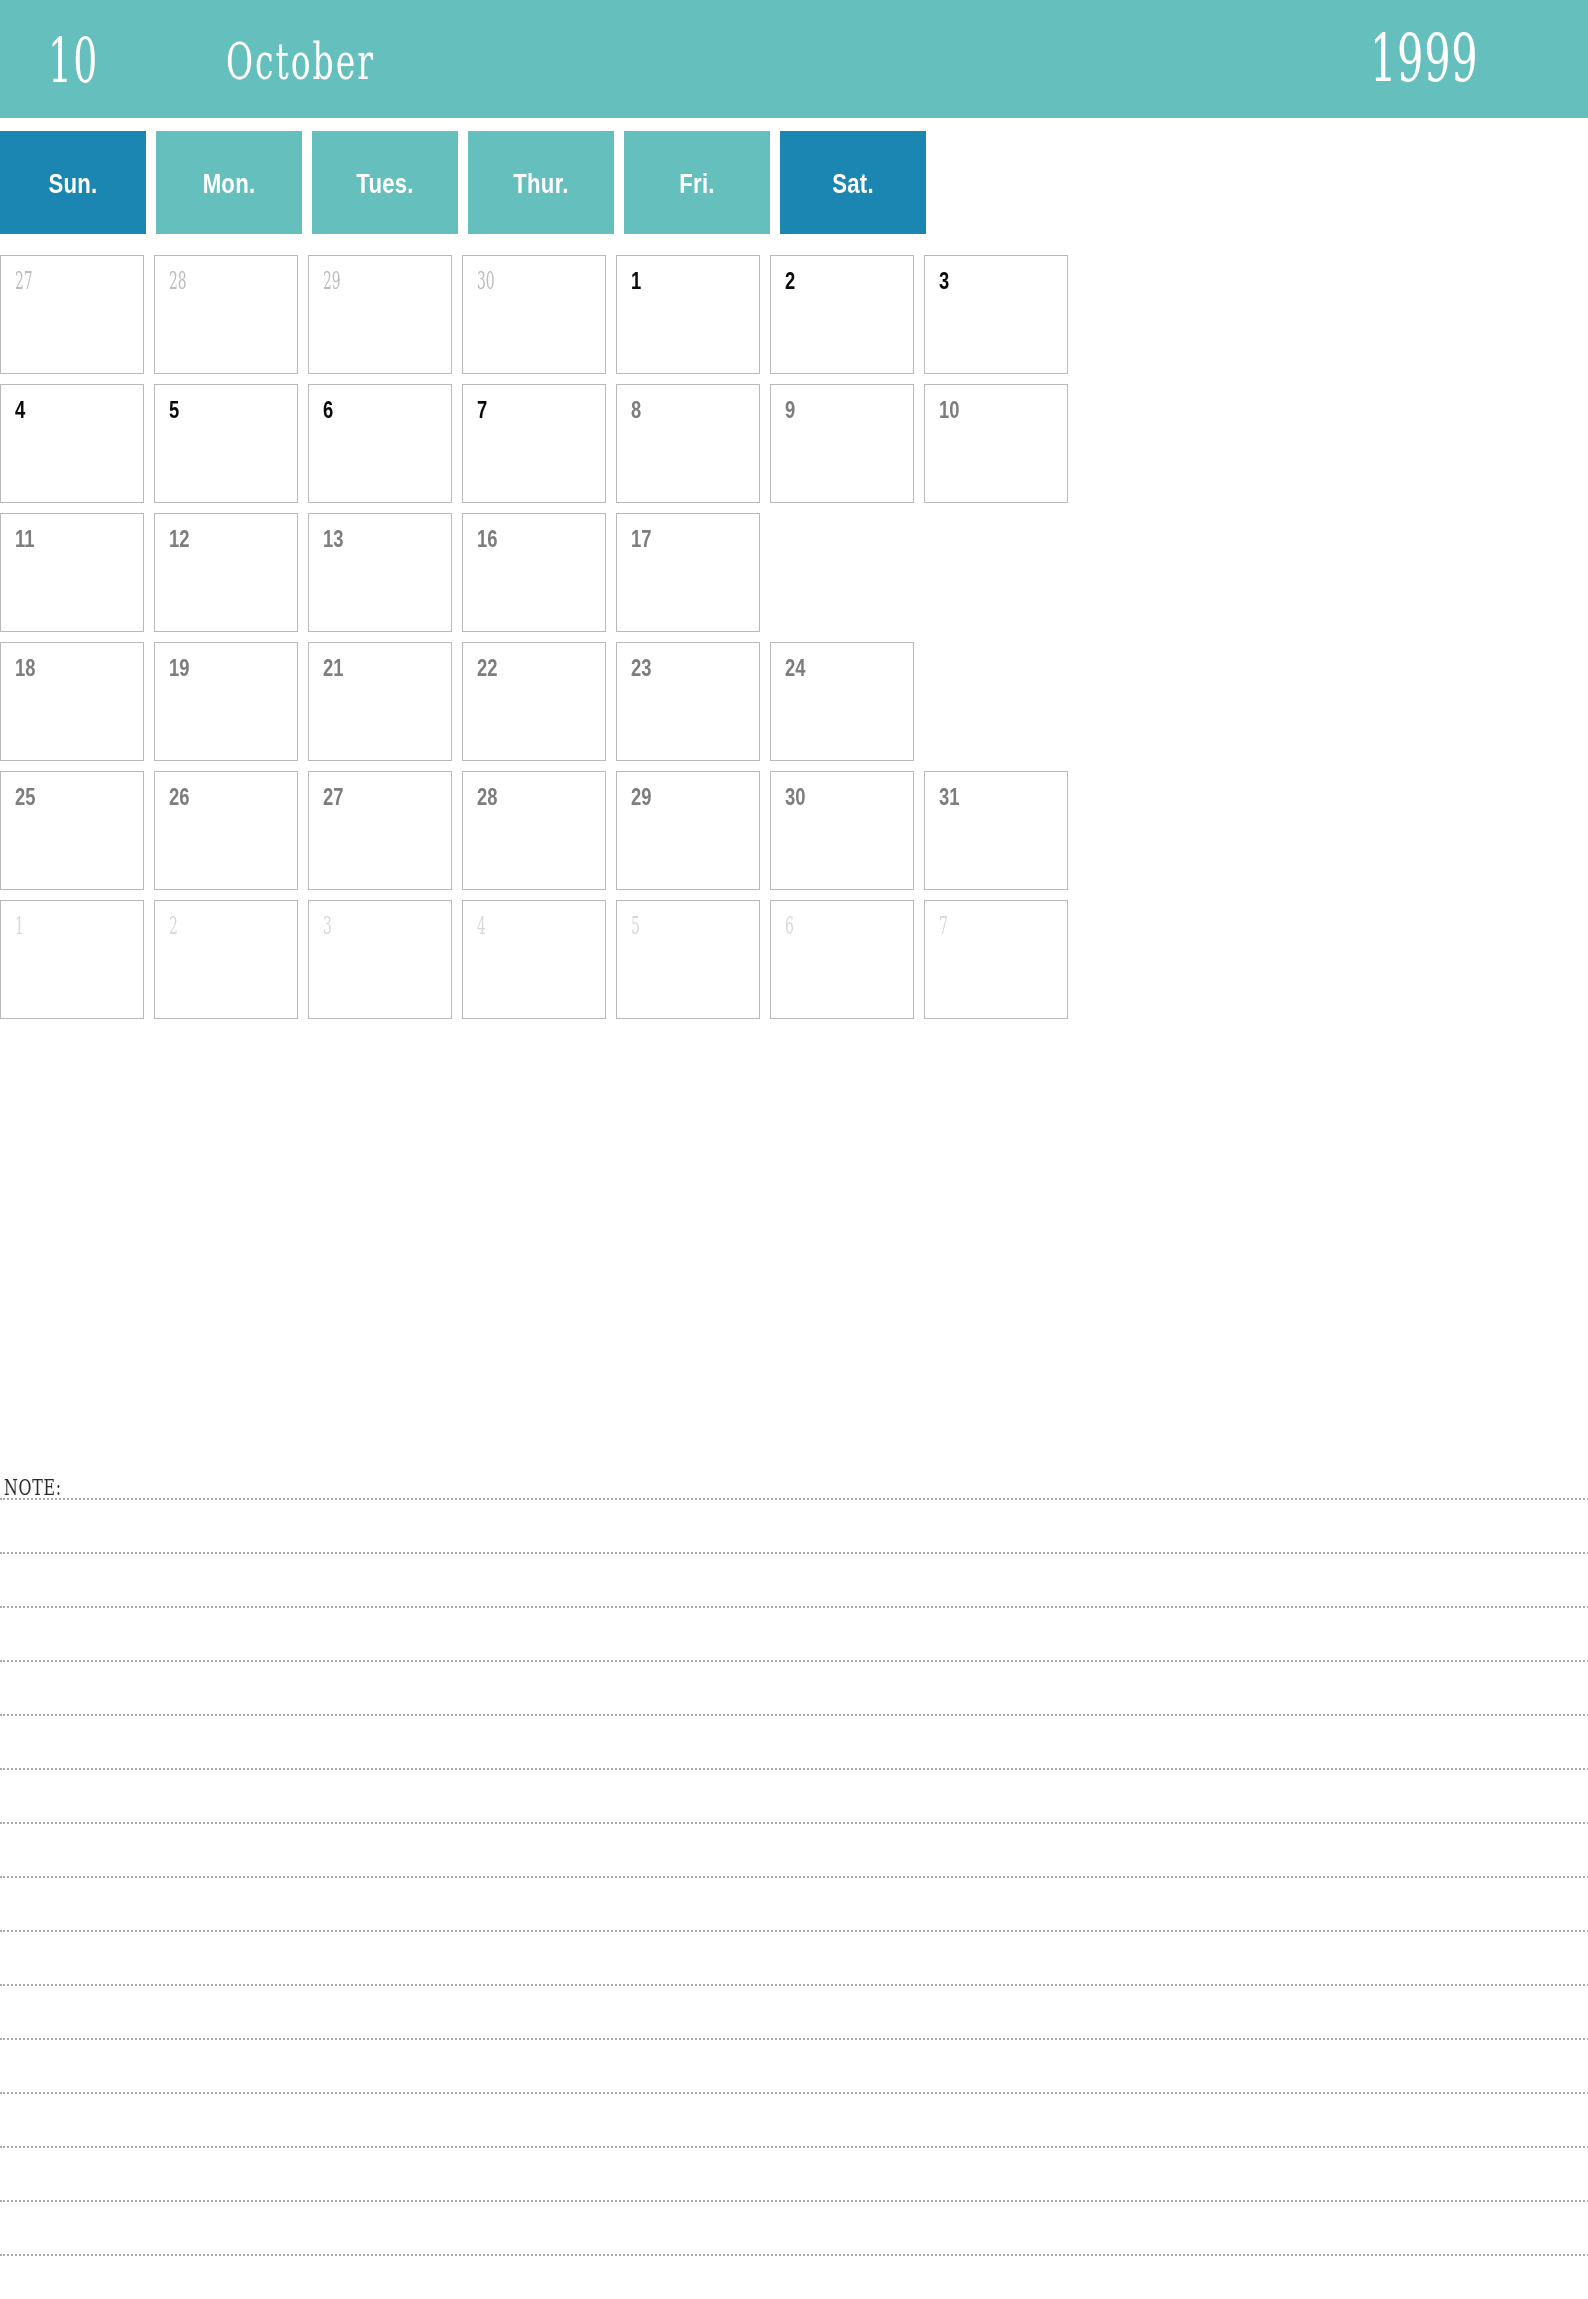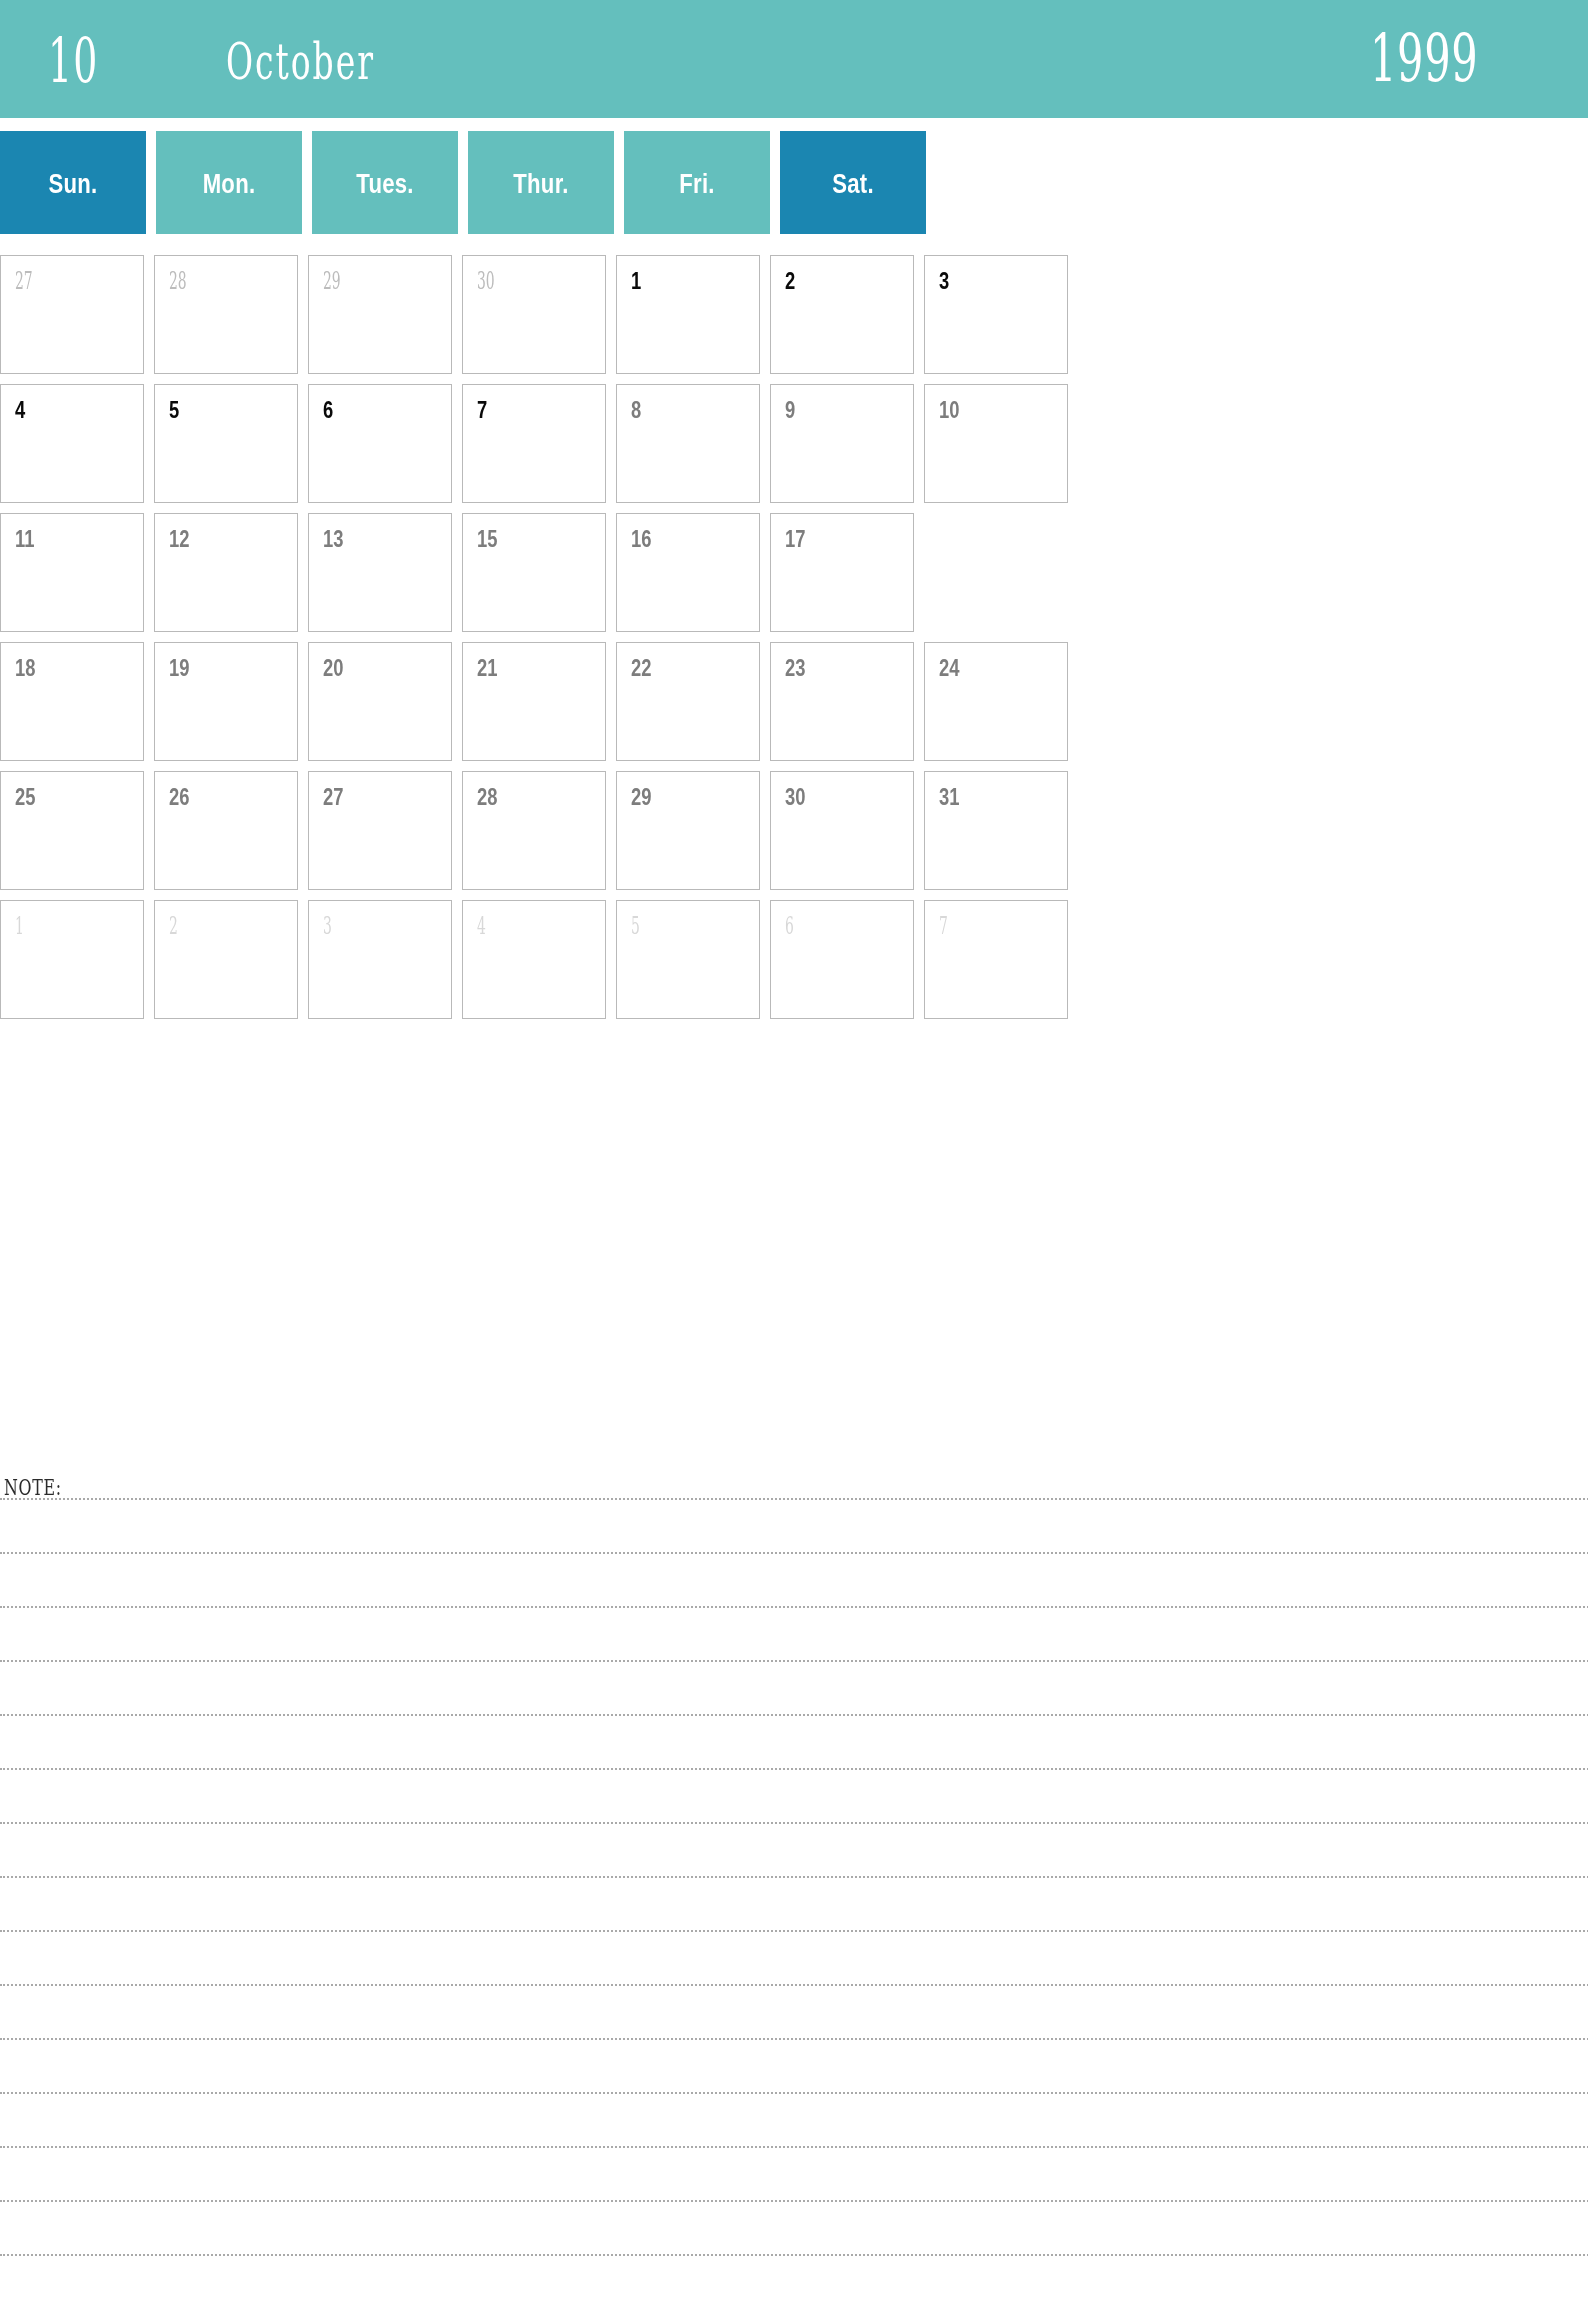--- a/index.html
+++ b/index.html
@@ -267,38 +267,32 @@
       <div class="date-cell">
         <span class="date-num">11</span>
       </div>
       <div class="date-cell">
         <span class="date-num">12</span>
       </div>
       <div class="date-cell">
         <span class="date-num">13</span>
       </div>
       <div class="date-cell">
-        <span class="date-num">15</span>
-      </div>
-      <div class="date-cell">
         <span class="date-num">16</span>
       </div>
       <div class="date-cell">
         <span class="date-num">17</span>
       </div>
     </div>
     <div class="week-row">
       <div class="date-cell">
         <span class="date-num">18</span>
       </div>
       <div class="date-cell">
         <span class="date-num">19</span>
-      </div>
-      <div class="date-cell">
-        <span class="date-num">20</span>
       </div>
       <div class="date-cell">
         <span class="date-num">21</span>
       </div>
       <div class="date-cell">
         <span class="date-num">22</span>
       </div>
       <div class="date-cell">
         <span class="date-num">23</span>
       </div>

